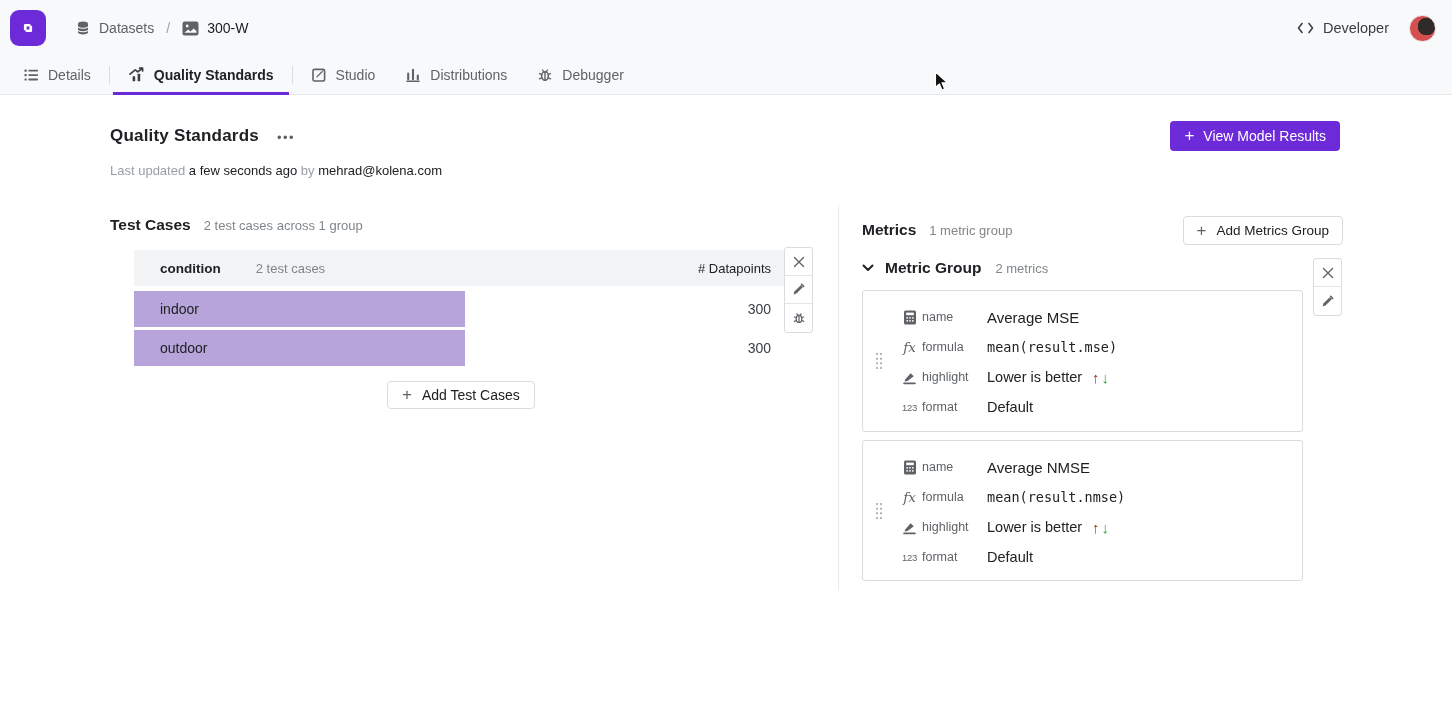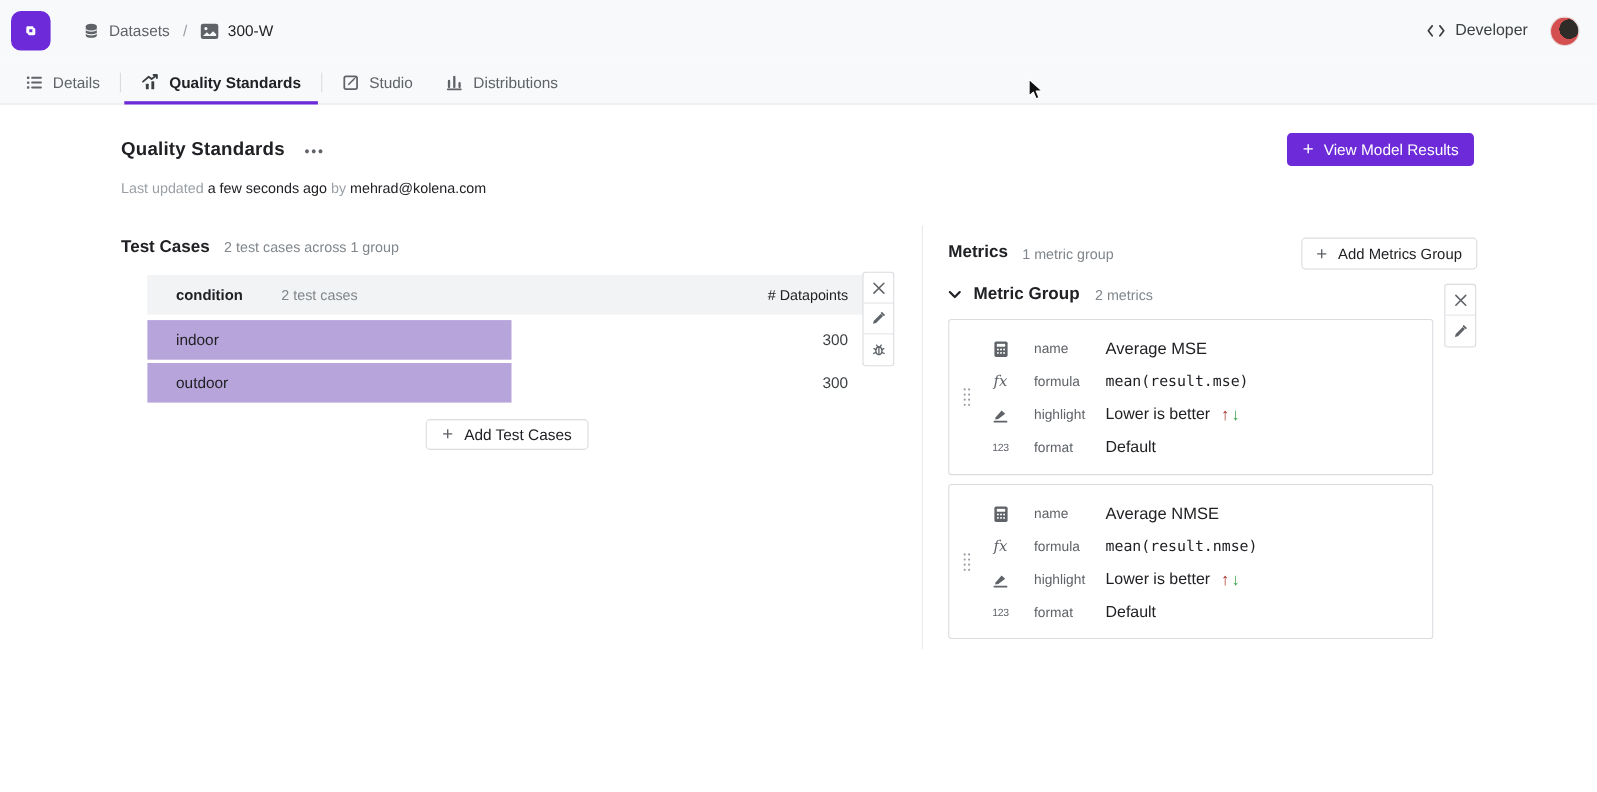--- a/index.html
+++ b/index.html
@@ -93,21 +93,21 @@
   .card { position:absolute; left:862px; width:441px; background:#fff;
     border:1px solid #dadce0; border-radius:3px; padding:11px 0 12px 0; }
   .card1 { top:290px; height:142px; }
   .card2 { top:440px; height:141px; }
   .drag { position:absolute; left:12px; top:50%; transform:translateY(-50%); }
   .crow { display:flex; align-items:center; height:30px; padding-left:38px; }
   .cicon { width:17px; display:flex; justify-content:center; align-items:center; color:#5f6368; }
   .fx-glyph { font-family:"DejaVu Serif","Liberation Serif",serif; font-style:italic;
     font-size:13.5px; color:#5f6368; }
   .num-glyph { font-size:9.5px; color:#5f6368; letter-spacing:-.3px; font-weight:500; }
-  .clabel { width:65px; margin-left:22px; font-size:12.5px; color:#5f6368; }
+  .clabel { width:65px; margin-left:4px; font-size:12.5px; color:#5f6368; }
   .cvalue { font-size:15px; color:#202124; }
   .cvalue.mono { font-family:"DejaVu Sans Mono","Liberation Mono",monospace; font-size:13.5px; }
   .cvalue.plain { font-size:14.5px; }
   .hl-arrows { display:flex; gap:2px; margin-left:10px; font-weight:700; font-size:15px; }
   .arrow-up { color:#a93226; }
   .arrow-down { color:#2f9e44; }
 
   .cursor { position:absolute; left:934px; top:71px; }
 </style>
 </head>
@@ -177,20 +177,27 @@
       <path d="M6.4 10.2 L11.2 5.4 L13.4 2.2 L10.4 4.4 L5.6 9.2 L5.2 10.6 z" fill="#5f6368"></path>
     </svg>
     <span>Studio</span>
   </div>
   <div class="tab">
     <svg width="16" height="16" viewBox="0 0 16 16">
       <path d="M3.2 12.2 V6.6 M8 12.2 V2.8 M12.8 12.2 V8.6" stroke="#5f6368" stroke-width="2.1" stroke-linecap="round"></path>
       <path d="M2 14.2 H14" stroke="#5f6368" stroke-width="1.6" stroke-linecap="round"></path>
     </svg>
     <span>Distributions</span>
+  </div>
+  <div class="tab">
+    <svg width="16" height="16" viewBox="0 0 16 16">
+      <ellipse cx="8" cy="9" rx="3.4" ry="4.2" fill="none" stroke="#5f6368" stroke-width="1.5"></ellipse>
+      <path d="M8 5 V13.2 M5.6 3 L6.8 5 M10.4 3 L9.2 5 M2.6 6.6 L4.8 7.6 M13.4 6.6 L11.2 7.6 M2.4 11.8 L4.8 10.8 M13.6 11.8 L11.2 10.8" stroke="#5f6368" stroke-width="1.4" stroke-linecap="round"></path>
+    </svg>
+    <span>Debugger</span>
   </div>
 </nav>
 
 <div class="page-title-row">
   <span class="page-title">Quality Standards</span>
   <span class="more-dots">•••</span>
 </div>
 <div class="updated">
   <span>Last updated</span>
   <b>a few seconds ago</b>

